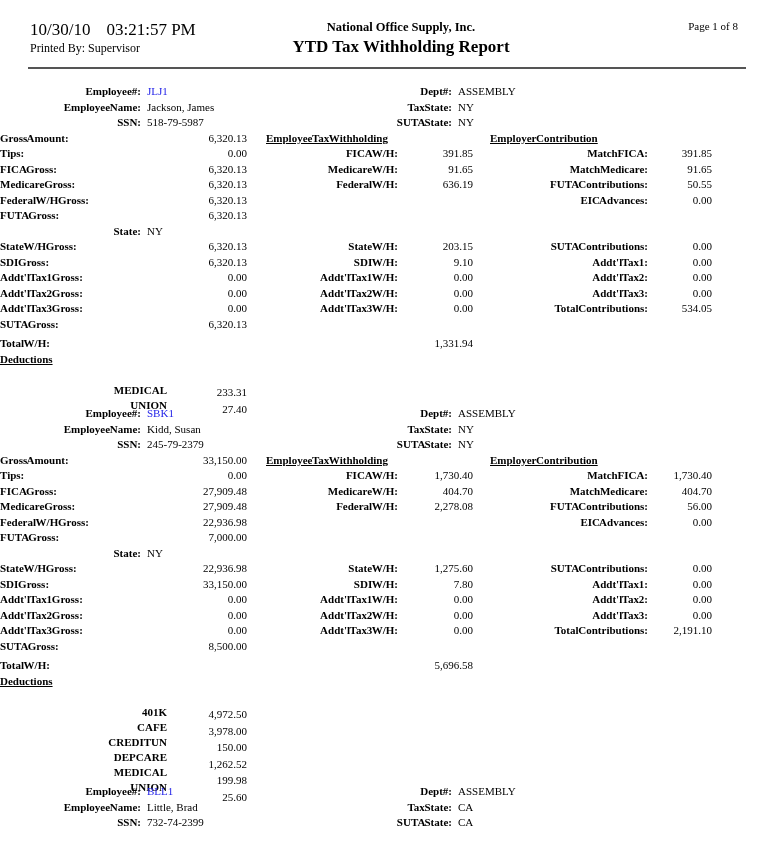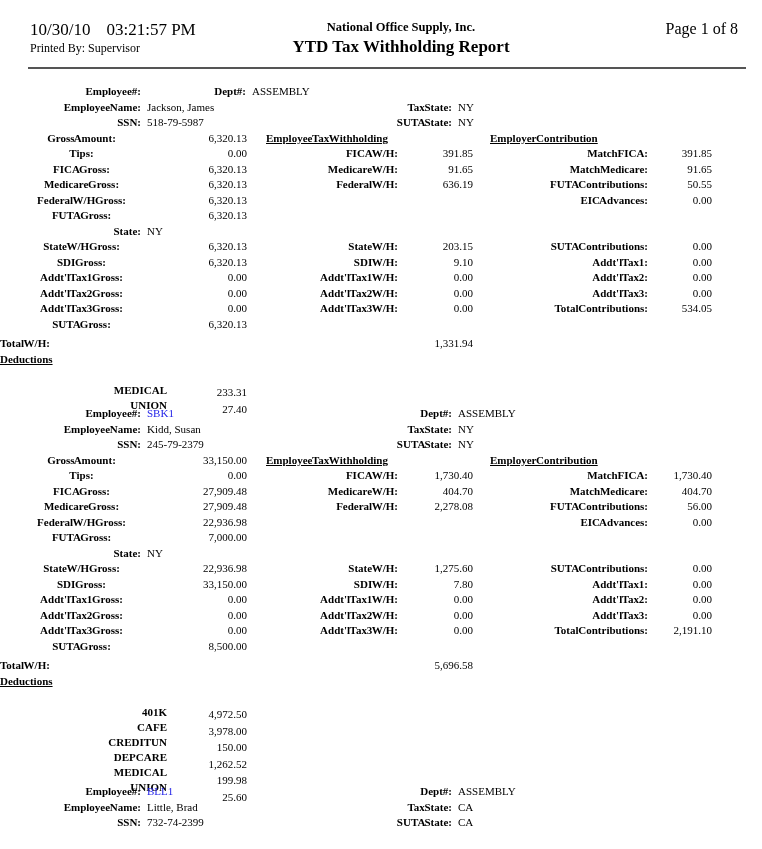--- a/index.html
+++ b/index.html
@@ -7,34 +7,34 @@
     position:relative;width:762px;height:849px;background:#ffffff;
     font-family:"Liberation Serif","DejaVu Serif",serif;
     font-size:11px;color:#000;overflow:hidden;
   }
   
   .h-left1{position:absolute;left:30px;top:20px;font-size:17px;white-space:nowrap;}
   .h-left1 .time{margin-left:16px;}
   .h-left2{position:absolute;left:30px;top:41px;font-size:12px;white-space:nowrap;}
   .h-company{position:absolute;left:40px;right:0;top:20px;text-align:center;font-weight:bold;font-size:12.5px;}
   .h-title{position:absolute;left:40px;right:0;top:37px;text-align:center;font-weight:bold;font-size:17px;}
-  .h-page{position:absolute;right:24px;top:20px;font-size:16px;}
+  .h-page{position:absolute;right:24px;top:20px;font-size:11px;}
   .rule{position:absolute;left:28px;right:16px;top:67px;border-top:2px solid #555;}
   
   .emp{position:absolute;left:0;width:762px;line-height:15.5px;}
   .emp1{top:84px;} .emp2{top:406px;} .emp3{top:784px;}
   .row{display:flex;}
   .row span{flex:none;white-space:nowrap;}
   .lblb,.idl,.dptl,.h2,.h3,.totl,.dedh{font-weight:bold;word-spacing:-3px;}
   .idl{width:141px;text-align:right;}
   .idv{width:206px;box-sizing:border-box;padding-left:6px;text-align:left;}
   .dptl{width:105px;text-align:right;}
   .dptv{box-sizing:border-box;padding-left:6px;text-align:left;}
   .link{color:#2424e8;}
-  .c1l{width:163px;text-align:center;}
+  .c1l{width:163px;text-align:left;}
   .c1v{width:84px;text-align:right;}
   .c2l{width:151px;text-align:right;}
   .c2v{width:75px;text-align:right;}
   .c3l{width:175px;text-align:right;}
   .c3v{width:64px;text-align:right;}
   .sp19{width:19px;}
   .h2{width:224px;text-align:left;text-decoration:underline;}
   .h3{text-align:left;text-decoration:underline;font-family:Liberation Serif, serif;}
   .total-row{margin-top:4px;}
   .totl{width:398px;}
@@ -52,20 +52,21 @@
     <span>10/30/10</span><span class="time">03:21:57 PM</span>
   </div>
   <div class="h-left2">Printed By: Supervisor</div>
   <div class="h-company">National Office Supply, Inc.</div>
   <div class="h-title">YTD Tax Withholding Report</div>
   <div class="h-page">Page 1 of 8</div>
   <div class="rule"></div>
   <div id="employees">
       <div class="emp emp1"><div class="row">
           <span class="idl">Employee#:</span>
+          <span class="idv link">JLJ1</span>
           <span class="dptl">Dept#:</span>
           <span class="dptv">ASSEMBLY</span>
         </div><div class="row">
           <span class="idl">Employee Name:</span>
           <span class="idv">Jackson, James</span>
           <span class="dptl">Tax State:</span>
           <span class="dptv">NY</span>
         </div><div class="row">
           <span class="idl">SSN:</span>
           <span class="idv">518-79-5987</span>

